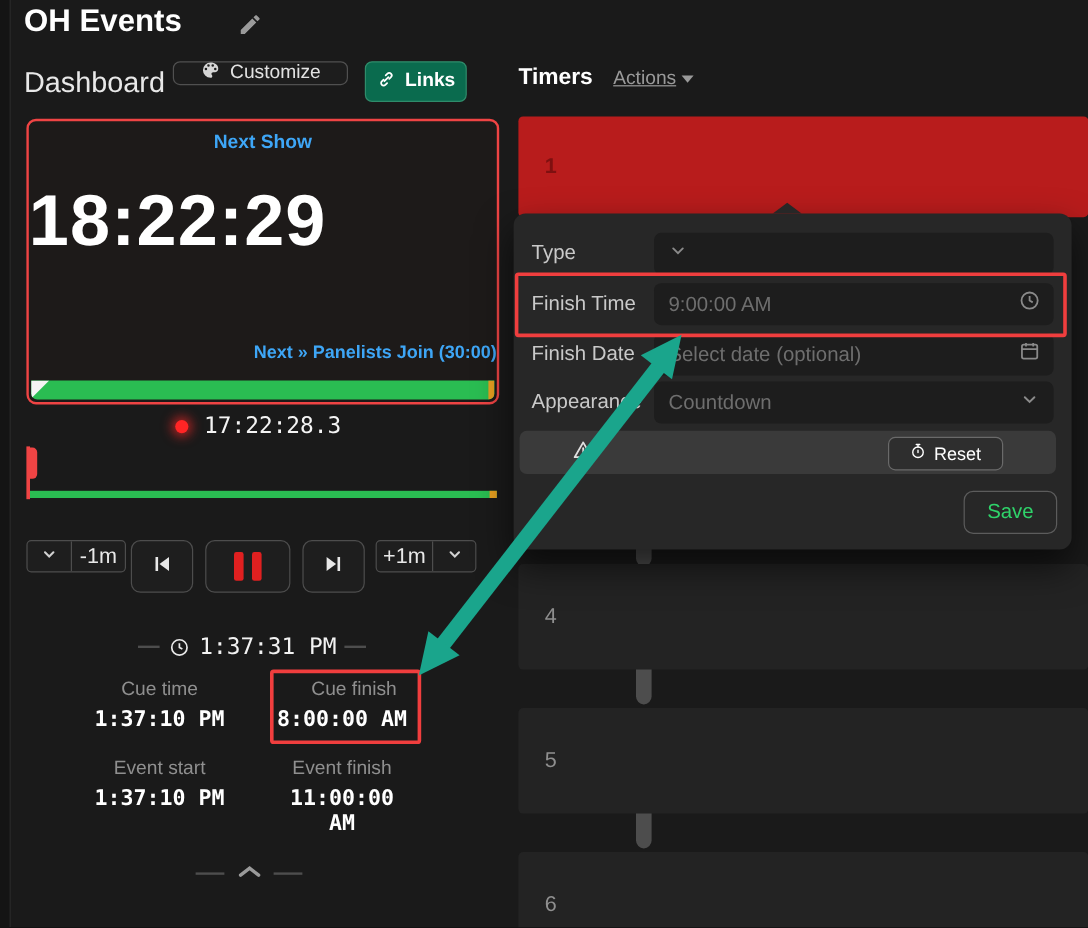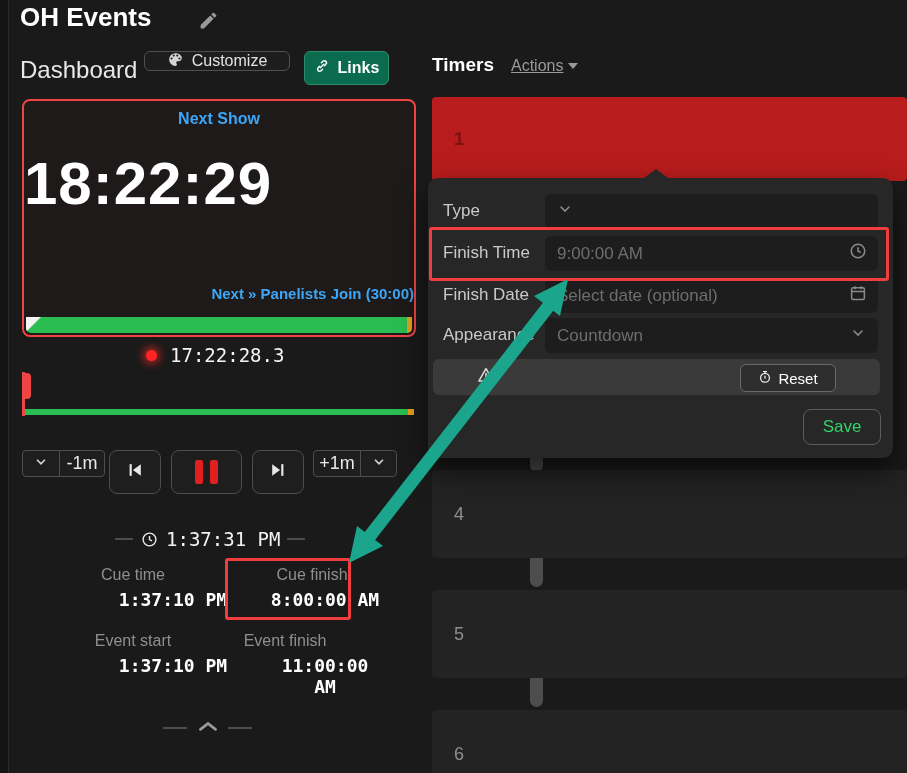--- a/index.html
+++ b/index.html
@@ -49,21 +49,21 @@
   .tgroup .seg + .seg{border-left:1px solid #4d4d4d;}
   .pause-bars{display:flex;gap:7px;}
   .pause-bars div{width:8px;height:24px;background:#e02020;border-radius:2px;}
 
   
   .hdash{height:2px;background:#4d4d4d;}
   .cur-time{left:166px;top:528px;font-size:19px;color:#f2f2f2;}
 
   
   .cue-label{font-size:16px;color:#8f8f8f;text-align:center;}
-  .cue-value{font-size:18px;font-weight:bold;color:#fff;text-align:center;font-family:"DejaVu Sans Mono",monospace;margin-left:40px;}
+  .cue-value{font-size:18px;font-weight:bold;color:#fff;text-align:center;font-family:"DejaVu Sans Mono",monospace;}
   .collapse-chev{left:198px;top:719px;}
 
   
   .timers-heading{left:432px;top:54px;font-size:19px;font-weight:bold;color:#fff;}
   .actions{left:511px;top:57px;font-size:16px;color:#9a9a9a;display:flex;align-items:center;gap:5px;cursor:pointer;text-decoration:underline;}
   .caret-down{width:0;height:0;border-left:5px solid transparent;border-right:5px solid transparent;border-top:6px solid #9a9a9a;}
 
   .row{left:432px;width:475px;background:#232323;border-radius:4px;}
   .row.active{background:#b81c1c;}
   .row .num{position:absolute;left:14px;width:26px;text-align:center;font-size:18px;color:#8f8f8f;}
@@ -183,21 +183,21 @@
     <svg width="17" height="17" viewBox="0 0 24 24" fill="none" stroke="#e8e8e8" stroke-width="2">
         <circle cx="12" cy="12" r="9"></circle>
         <path d="M12 7v5l3.5 2"></path>
       </svg>
   </span>
   <div class="abs cur-time mono">1:37:31 PM</div>
   <div class="abs hdash" style="left:287px;top:538px;width:18px;"></div>
 
   <div class="abs cue-label" style="left:73px;top:566px;width:120px;">Cue time</div>
   <div class="abs cue-value" style="left:73px;top:589px;width:120px;">1:37:10 PM</div>
-  <div class="abs cue-label" style="left:225px;top:566px;width:120px;padding-left:27px;">Cue finish</div>
+  <div class="abs cue-label" style="left:208px;top:566px;width:120px;padding-left:27px;">Cue finish</div>
   <div class="abs cue-value" style="left:225px;top:589px;width:120px;">8:00:00 AM</div>
   <div class="abs cue-label" style="left:73px;top:632px;width:120px;">Event start</div>
   <div class="abs cue-value" style="left:73px;top:655px;width:120px;">1:37:10 PM</div>
   <div class="abs cue-label" style="left:225px;top:632px;width:120px;">Event finish</div>
   <div class="abs cue-value" style="left:230px;top:655px;width:110px;">11:00:00 AM</div>
 
   <div class="abs hdash" style="left:163px;top:727px;width:24px;"></div>
   <span class="abs collapse-chev">
     <svg width="20" height="14" viewBox="0 0 24 14" fill="none" stroke="#9a9a9a" stroke-width="3.4" stroke-linecap="round">
         <path d="M3 11l9-7 9 7"></path>

